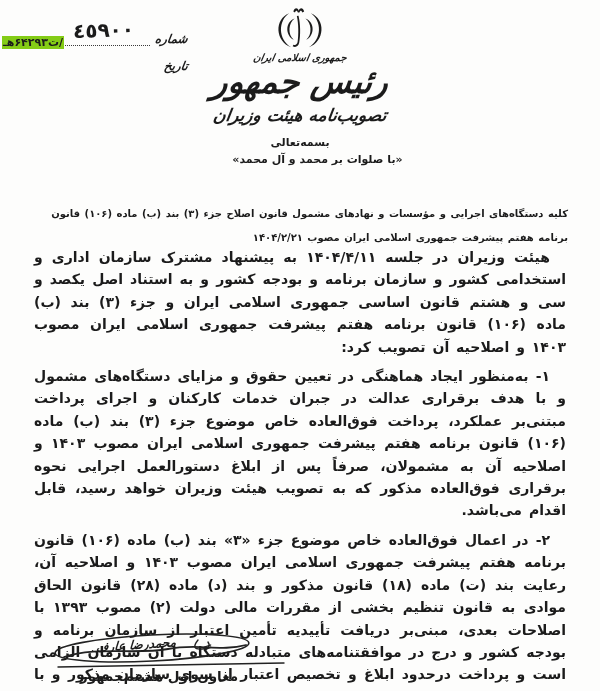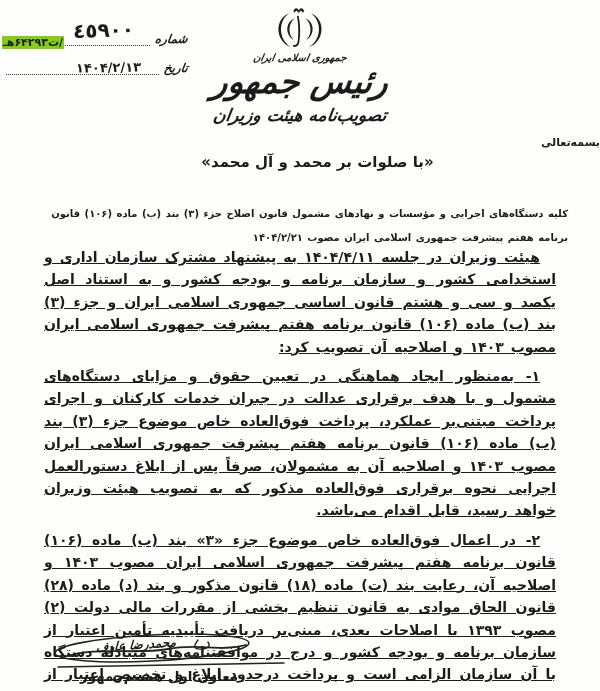--- a/index.html
+++ b/index.html
@@ -15,34 +15,34 @@
   .dots{flex:1;border-bottom:1.5px dotted #3a3a3a;position:relative;height:15px;}
   .stamp{position:absolute;right:16px;bottom:3px;font-size:20px;letter-spacing:3px;transform:rotate(-2deg);white-space:nowrap;}
   .num-suffix{position:absolute;left:-4px;bottom:-4px;font-size:11px;background:#84cc16;padding:0 1px;white-space:nowrap;}
   .date-val{position:absolute;right:18px;bottom:-1px;font-size:13px;transform:rotate(-1deg);letter-spacing:1px;white-space:nowrap;}
   
   .header{position:absolute;top:4px;left:0;right:0;text-align:center;}
   .emblem{display:block;margin:0 auto;}
   .country{font-size:10px;font-weight:bold;font-style:italic;transform:skewX(-10deg);margin-top:-2px;}
   .president{font-size:33px;font-weight:bold;font-style:italic;transform:skewX(-6deg);margin-top:1px;line-height:1.1;}
   .subtitle{font-size:17px;font-weight:bold;font-style:italic;transform:skewX(-8deg);margin-top:5px;}
-  .besmele{position:absolute;top:136px;left:0;right:0;font-size:11px;font-weight:bold;}
-  .salawat{position:absolute;top:153px;left:0;right:0;text-align:center;font-size:15px;font-weight:bold;padding-left:35px;}
+  .besmele{position:absolute;top:136px;left:0;right:0;text-align:center;font-size:11px;font-weight:bold;}
+  .salawat{position:absolute;top:153px;left:0;right:0;text-align:center;font-size:11px;font-weight:bold;padding-left:35px;}
   
   .addressee{
     position:absolute;top:202px;right:32px;left:32px;
     text-align:right;font-size:10px;font-weight:bold;line-height:24px;word-spacing:1px;
   }
   
   .body{
     position:absolute;top:246px;right:32px;left:32px;
     font-size:14px;font-weight:bold;line-height:22.4px;
     text-align:justify;word-spacing:2px;
   }
-  .body p{margin:0 12px 7px;text-indent:16px;text-decoration:underline;}
+  .body p{margin:0 2px 7px;text-indent:16px;}
   
   .sig-svg{position:absolute;left:48px;top:626px;}
   .sig-name{
     position:absolute;left:96px;top:638px;font-size:12px;font-weight:bold;
     font-style:italic;transform:rotate(-4deg) skewX(-8deg);white-space:nowrap;
   }
   .sig-title{
     position:absolute;left:52px;top:668px;width:214px;text-align:center;
     font-size:13.5px;font-weight:bold;white-space:nowrap;
   }
@@ -55,23 +55,20 @@
   <div class="meta">
     <div class="meta-row">
       <span class="meta-label">شماره</span>
       <span class="dots">
         <span class="stamp">٤٥٩٠٠</span>
         <span class="num-suffix">/ت۶۴۲۹۳هـ</span>
       </span>
     </div>
     <div class="meta-row">
       <span class="meta-label">تاریخ</span>
-      <span class="dots">
-        <span class="date-val">۱۴۰۴/۲/۱۳</span>
-      </span>
     </div>
   </div>
 
   <div class="header">
     <svg class="emblem" viewBox="0 0 64 60" width="54" height="50" aria-hidden="true">
       <g fill="#1b1b1b">
         <path d="M24,9 c1.5,-5 5,-5 6.5,-1 c1.5,-4 5,-4 6.5,1 l-2.2,1.2 c-1,-3 -2.6,-3 -3.5,0 l-1.8,0 c-1,-3 -2.6,-3 -3.5,0 z"></path>
         <path d="M30.2,14 c2.4,9.5 2.6,23.5 0.8,32.5 c-0.9,4.2 -4.2,6.2 -7.8,4.2 l0.9,-1.9 c2.6,1.1 4.4,-0.4 5,-3.1 c1.4,-8.5 1.2,-22.5 -0.9,-31.2 z"></path>
         <path d="M25.5,17.5 c-7.5,5 -8.5,19.5 -1,25.5 c-10,-4.5 -10.8,-21.5 1,-25.5 z"></path>
         <path d="M38.5,17.5 c7.5,5 8.5,19.5 1,25.5 c10,-4.5 10.8,-21.5 -1,-25.5 z"></path>

